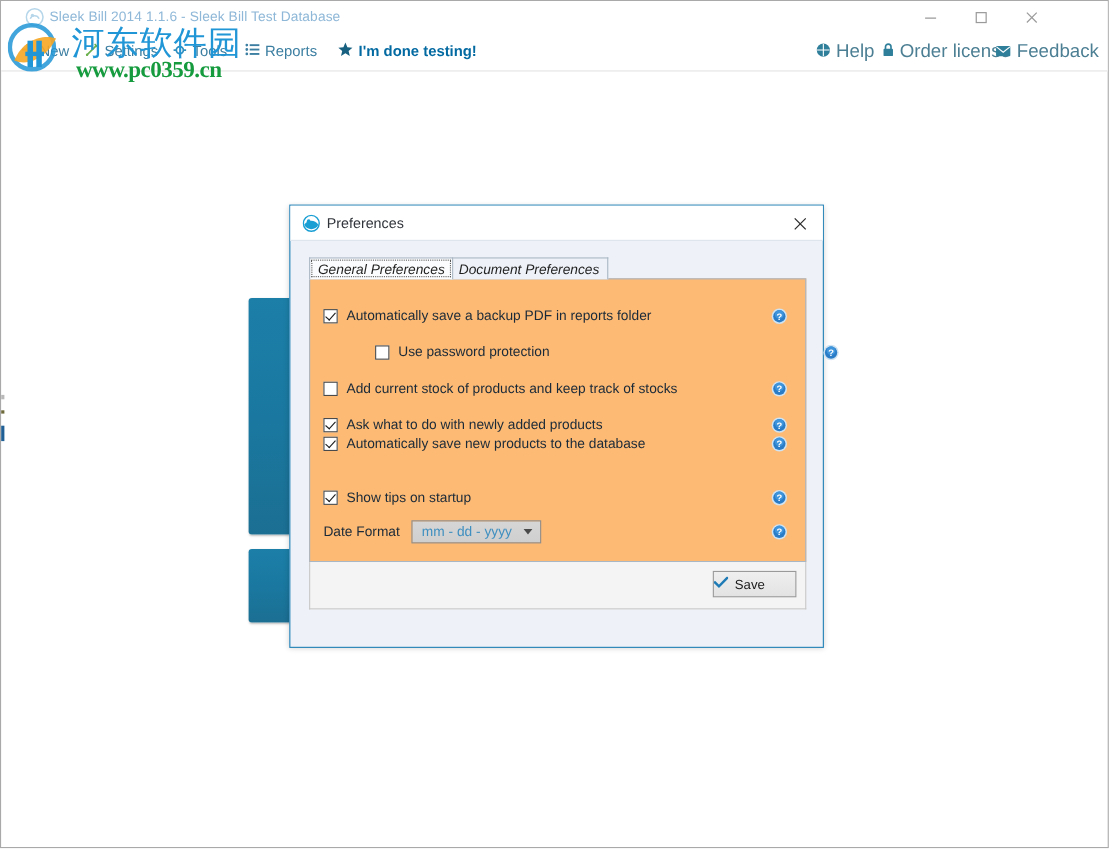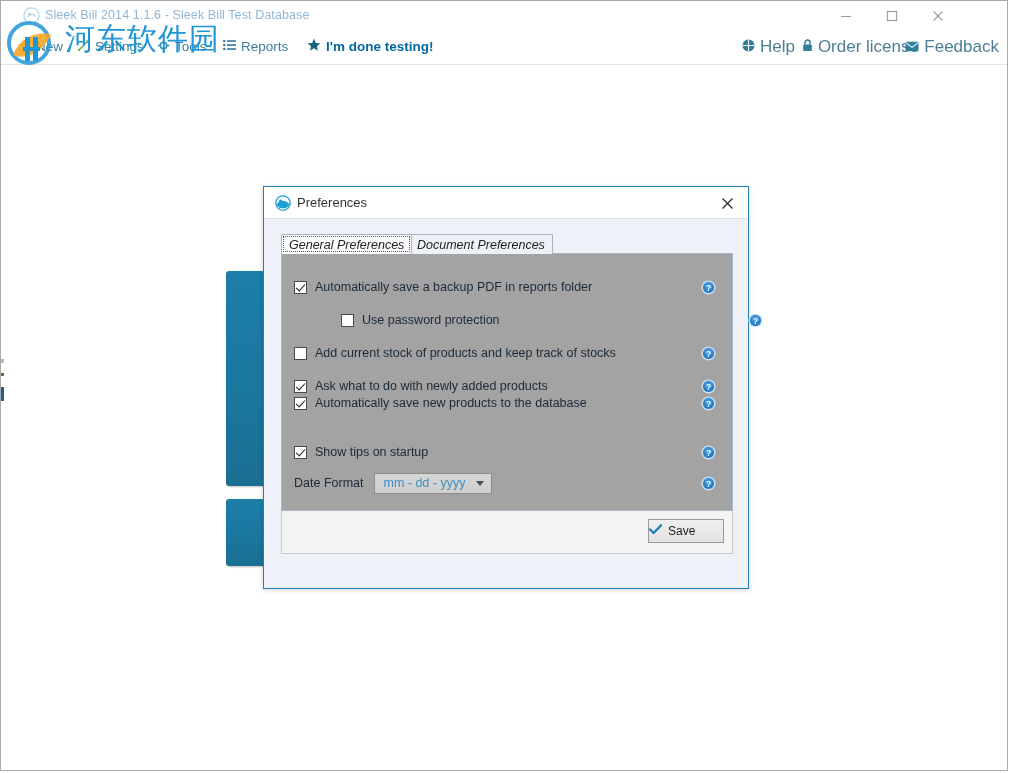--- a/index.html
+++ b/index.html
@@ -206,21 +206,21 @@
     left: 128px;
     background: #eef2f8;
     z-index: 2;
   }
 
   #tab-panel {
     position: absolute;
     left: 17px; top: 66px;
     width: 452px;
     height: 258px;
-    background: #a3a3a3;
+    background: #fdba74;
     border: 1px solid #a9b6c4;
     box-sizing: border-box;
   }
 
   
   .pref-row {
     position: absolute;
     left: 12px;
     width: 428px;
     height: 22px;
@@ -457,20 +457,21 @@
 
   <div id="watermark">
     <svg width="58" height="56" viewBox="0 0 58 56" style="position:absolute;left:0;top:4px;">
       <circle cx="22" cy="22" r="20" fill="none" stroke="#2196d6" stroke-width="4" opacity="0.85"></circle>
       <path d="M6 34 C14 14, 34 10, 44 14 C36 30, 20 40, 6 34 Z" fill="#f5a623" opacity="0.9"></path>
       <rect x="18" y="16" width="5" height="24" fill="#2196d6"></rect>
       <rect x="26" y="16" width="5" height="24" fill="#2196d6"></rect>
       <rect x="16" y="26" width="17" height="4" fill="#2196d6"></rect>
     </svg>
     <div id="wm-cn">河东软件园</div>
+    <div id="wm-url">www.pc0359.cn</div>
   </div>
 
   <div id="dialog">
 
     <div id="dialog-titlebar">
       <div id="dialog-icon">
         <svg width="16" height="16" viewBox="0 0 16 16">
           <circle cx="8" cy="8" r="7.2" fill="#ffffff" stroke="#1a9fd4" stroke-width="1.3"></circle>
           <path d="M1.6 9.4 C4.5 4.5, 11.5 4.5, 14.4 9.4 A7.2 7.2 0 0 1 1.6 9.4 Z" fill="#1a9fd4"></path>
           <circle cx="5.6" cy="6.1" r="1.7" fill="#1a9fd4"></circle>

